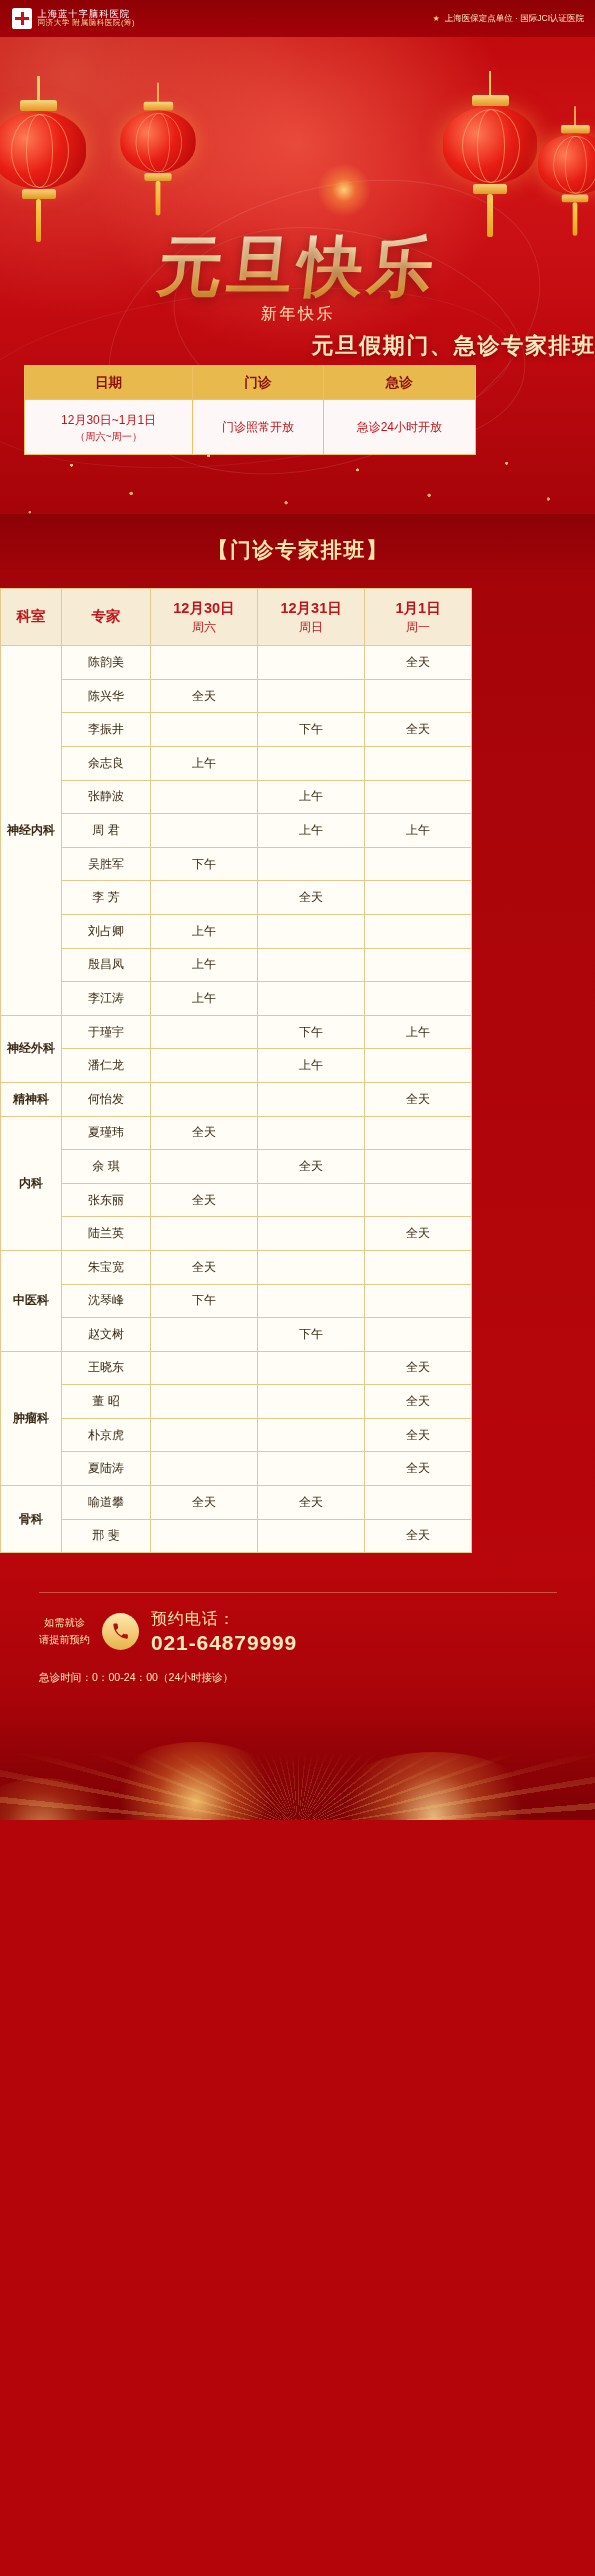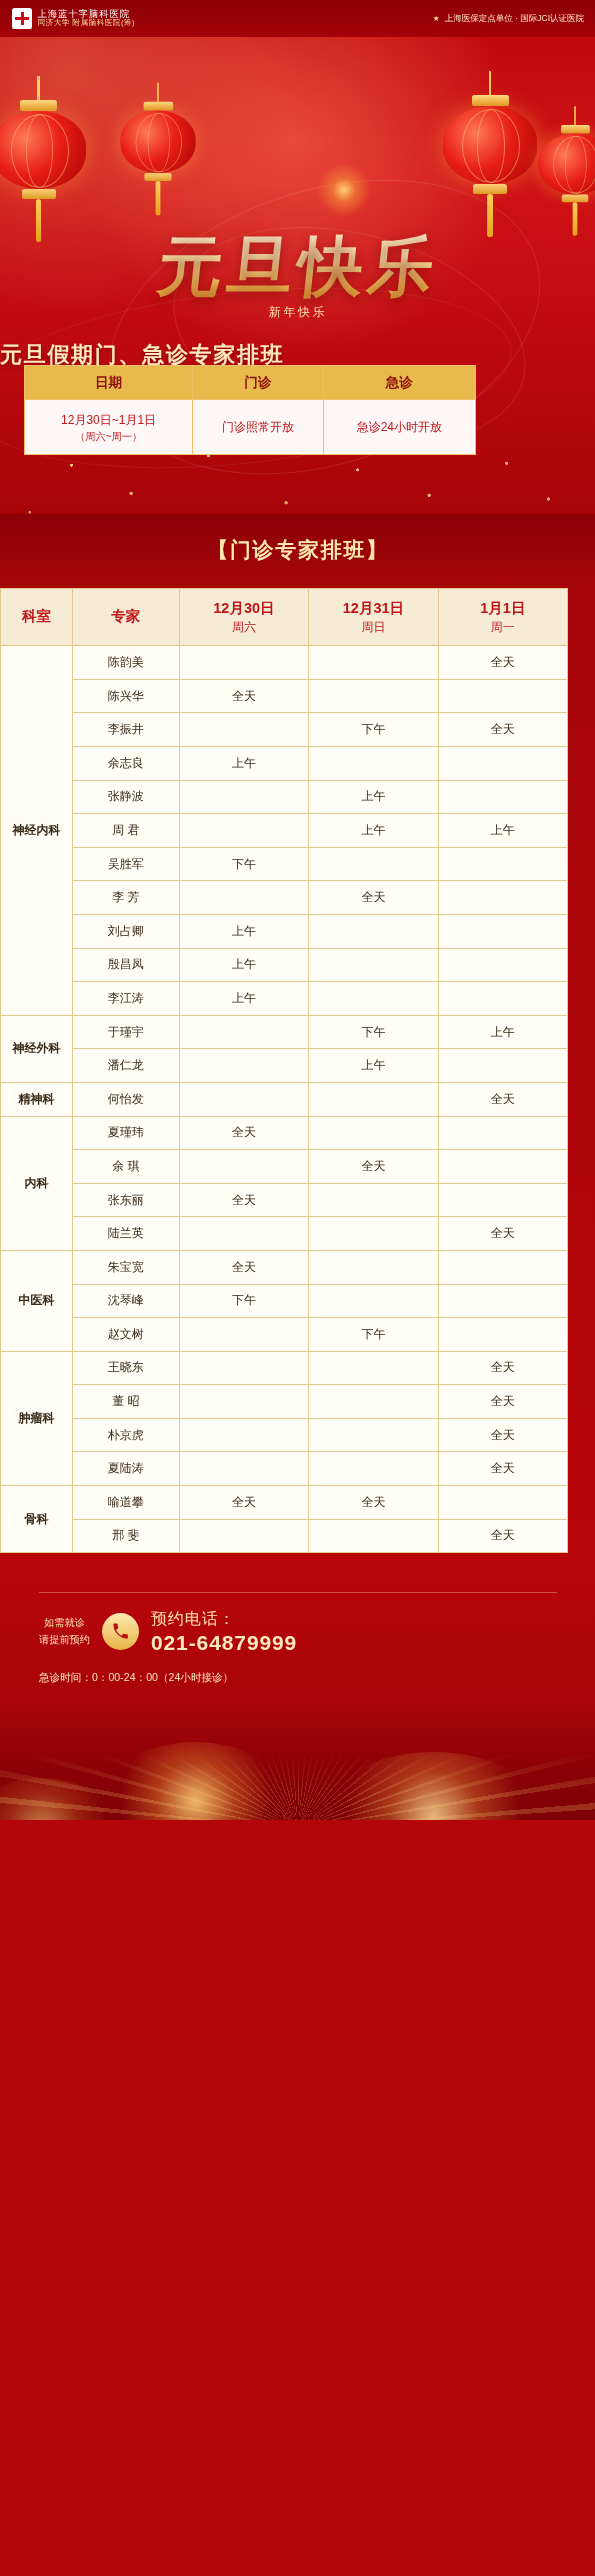--- a/index.html
+++ b/index.html
@@ -173,30 +173,30 @@
     -webkit-background-clip: text;
     background-clip: text;
     color: transparent;
     text-shadow: 0 2.6px 10.2px rgba(90,0,0,0.45);
     display: inline-block;
     transform: skewX(-6deg);
   }
   .hero-title .sub {
     display: block;
     margin-top: -6.8px;
-    font-size: 12px;
+    font-size: 16px;
     color: #ffe6b4;
     letter-spacing: 2.6px;
   }
 
   .sched-head {
     position: absolute;
-    top: 303px;
+    top: 294px;
     width: 100%;
-    text-align: left;
+    text-align: right;
     font-size: 22px;
     font-weight: bold;
     letter-spacing: 1.7px;
     color: #ffe9bd;
     text-shadow: 0 1.7px 5.1px rgba(100,0,0,0.6);
   }
 
   .hero-table {
     position: absolute;
     top: 328px;
@@ -254,21 +254,21 @@
     color: #ffe6ae;
     letter-spacing: 1.7px;
   }
 
   
   .table-wrap {
     background: linear-gradient(180deg, #a50409 0%, #b8060b 100%);
     padding: 5.1px 0 20.4px;
   }
   table.main {
-    width: 568px;
+    width: 472px;
     border-collapse: collapse;
     background: #fdf6e7;
   }
   table.main th {
     background: #f6ecd6;
     color: #c0141a;
     font-size: 14.5px;
     font-weight: bold;
     padding: 10.2px 1.7px;
     border: 0.9px solid #e4c98f;

